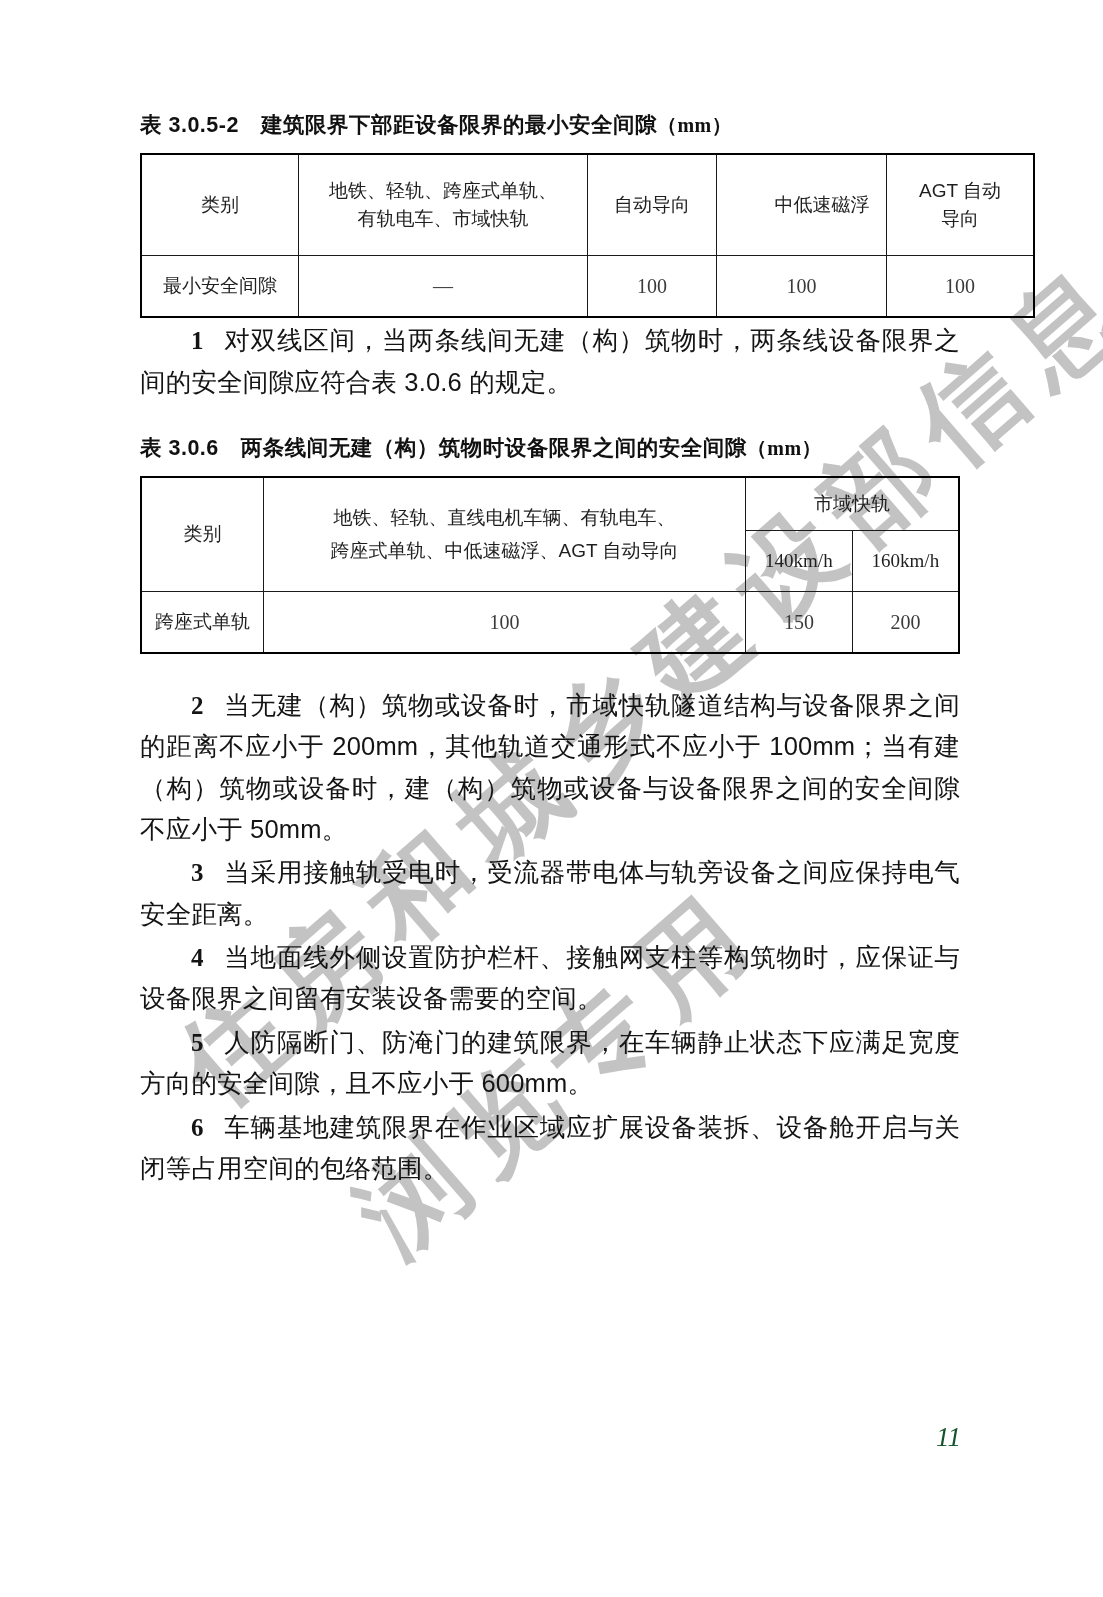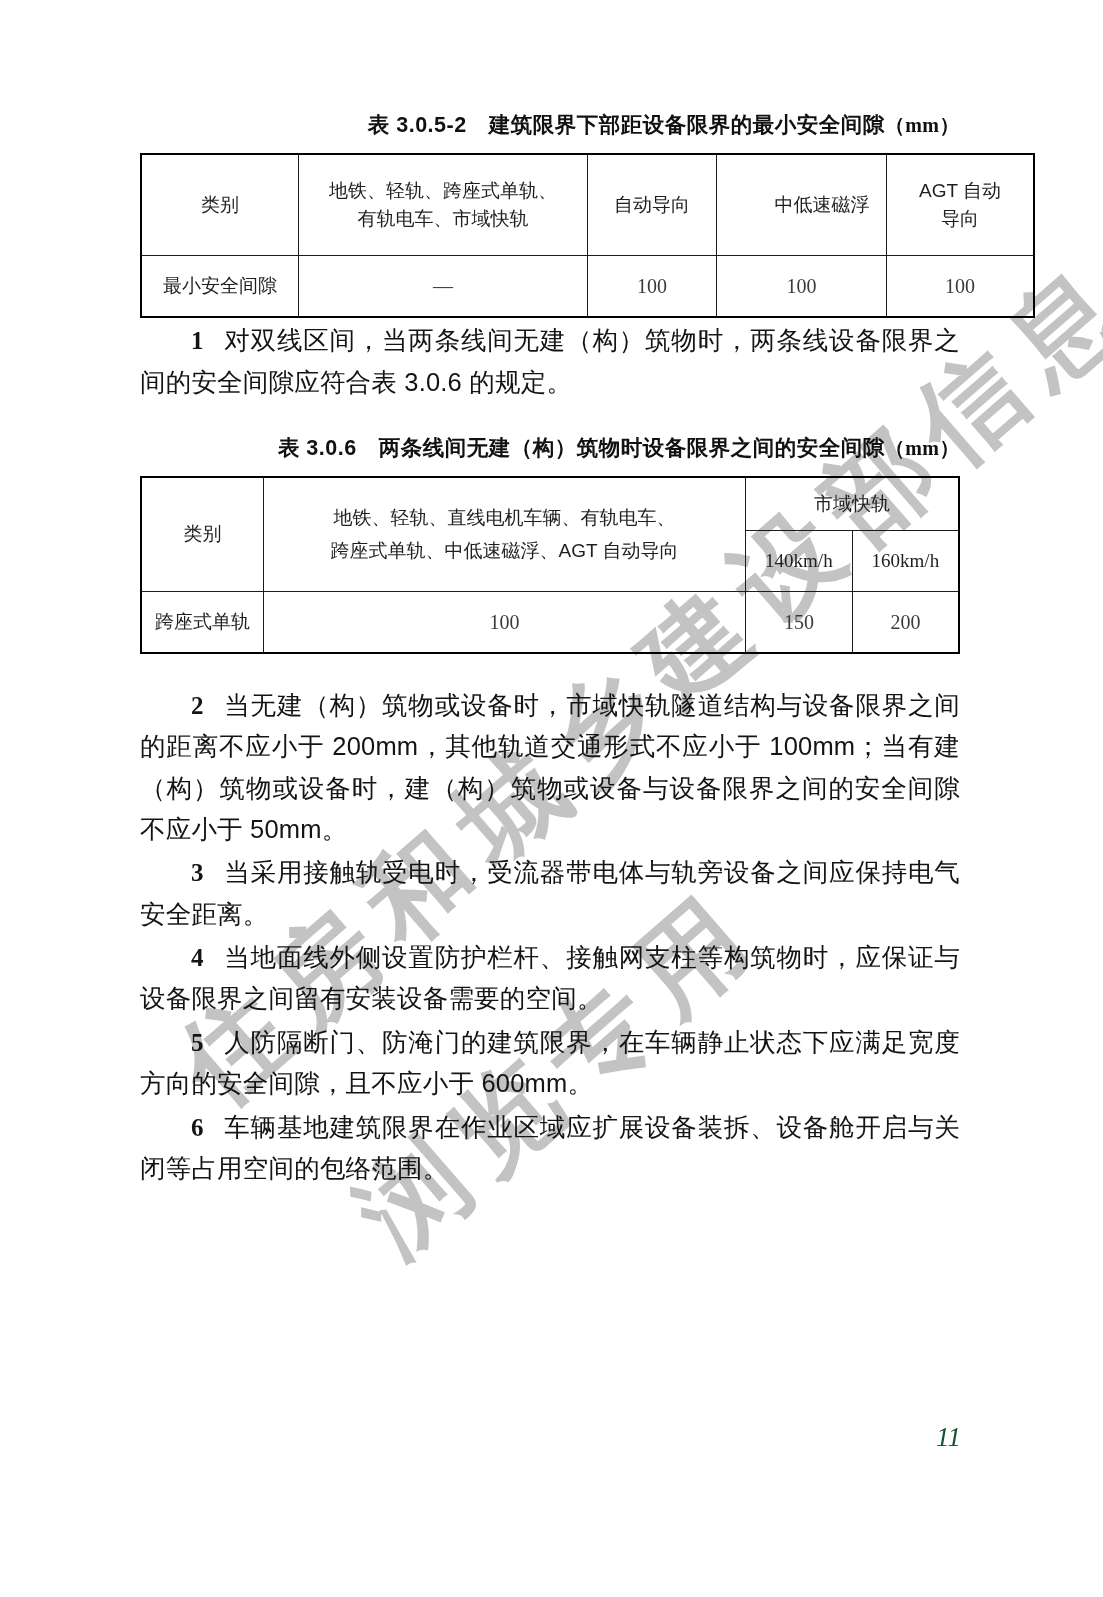--- a/index.html
+++ b/index.html
@@ -59,21 +59,21 @@
     top: 0;
     width: 820px;
     z-index: 10;
   }
 
   
   .table-caption {
     font-family: "Liberation Sans", "DejaVu Sans", sans-serif;
     font-weight: 700;
     font-size: 21.5px;
-    text-align: right;
+    text-align: left;
     color: #111111;
     letter-spacing: 0.5px;
   }
   .cap-1 { margin-top: 110px; margin-bottom: 14px; }
   .cap-2 { margin-top: 30px; margin-bottom: 14px; }
   .cap-unit {
     font-family: "Liberation Serif", "DejaVu Serif", serif;
     font-weight: 700;
     font-size: 20px;
   }

